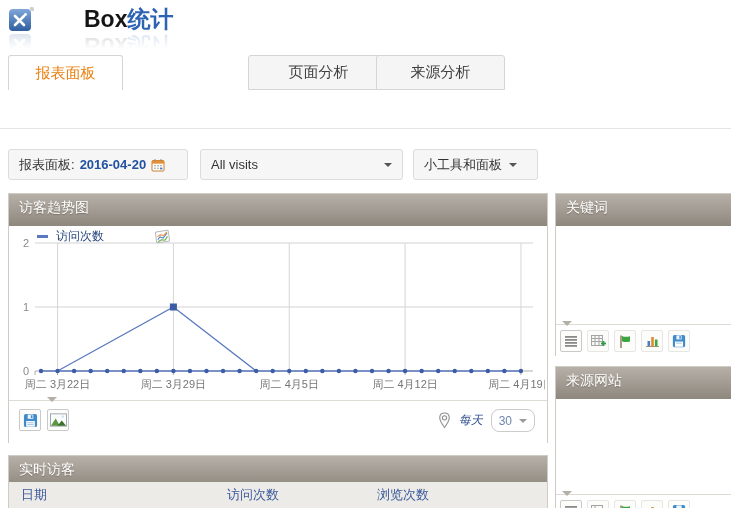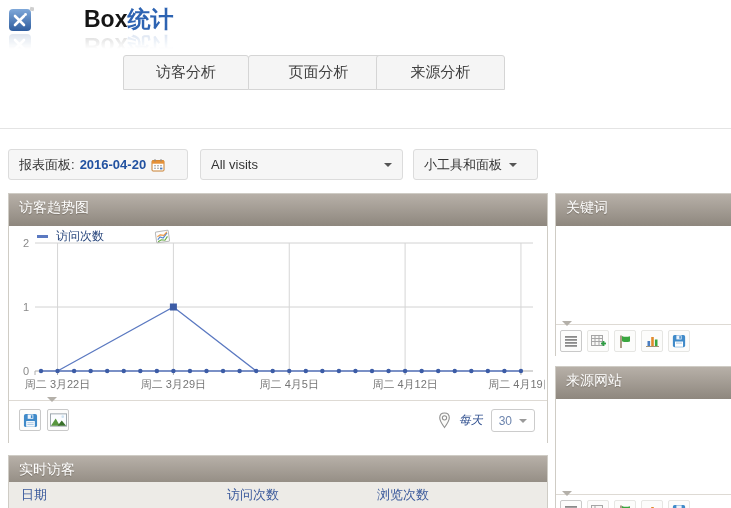--- a/index.html
+++ b/index.html
@@ -59,21 +59,21 @@
   .wfoot{position:absolute;left:0;right:0;border-top:1px solid #dedad4;background:#fff;}
   #trend-foot{top:206px;height:42px;}
   .collapse{position:absolute;width:0;height:0;border-left:5px solid transparent;
             border-right:5px solid transparent;border-top:5px solid #b4b0a9;}
   .ibox{width:22px;height:22px;box-sizing:border-box;border:1px solid #c9c9c9;border-radius:2px;
         background:#fcfcfb;display:flex;align-items:center;justify-content:center;cursor:pointer;}
   .ibox.plain{border-color:#e6e6e3;}
   .foot-row{position:absolute;display:flex;align-items:center;gap:6px;}
   .rows-label{font-style:italic;color:#2f4f8f;font-size:12px;}
   .rows-select{display:inline-flex;align-items:center;gap:7px;height:21px;padding:0 7px;
-               border:1px solid #ccc;border-radius:3px;background:#fff;color:#6c84ad;font-size:12px;cursor:pointer;}
+               border:1px solid #ccc;border-radius:8px;background:#fff;color:#6c84ad;font-size:12px;cursor:pointer;}
   .rows-select .caret{border-top-color:#9a9a9a;}
 
   
   .rt-cols{position:absolute;left:0;right:0;top:26px;height:26px;display:flex;align-items:center;
            background:#edebe7;border-bottom:1px solid #d9d6d0;font-size:13px;color:#3b5a9c;}
   .rt-c1{padding-left:12px;width:206px;}
   .rt-c2{width:150px;}
   .rt-c3{flex:1;}
 
   
@@ -106,21 +106,21 @@
   <div class="logo logo-mirror" aria-hidden="true">
     <span class="logo-icon">
       <svg width="26" height="26" viewBox="0 0 26 26">
         <rect x="1" y="3" width="22" height="22" rx="4" fill="#41699f"></rect>
         <path d="M7 10 L16 19 M16 10 L7 19" stroke="#fff" stroke-width="2.6" stroke-linecap="round"></path>
       </svg>
     </span>
     <span class="logo-text"><b class="brand">Box</b><i class="suffix">统计</i></span>
   </div>
 
-  <div id="tab1" class="tab tab-inactive">访客分析</div>
+  <div id="tab0" class="tab tab-active">报表面板</div>
   <div id="tab2" class="tab tab-inactive">页面分析</div>
   <div id="tab3" class="tab tab-inactive">来源分析</div>
   <div class="rule"></div>
 
   <div id="btn-date" class="btn">
     <span>报表面板:</span>
     <span class="date">2016-04-20</span>
     <span>
       <svg class="ico16" width="14" height="14" viewBox="0 0 14 14">
         <rect x="1" y="2.5" width="12" height="10.5" rx="1" fill="#fff" stroke="#c77f2f"></rect>

